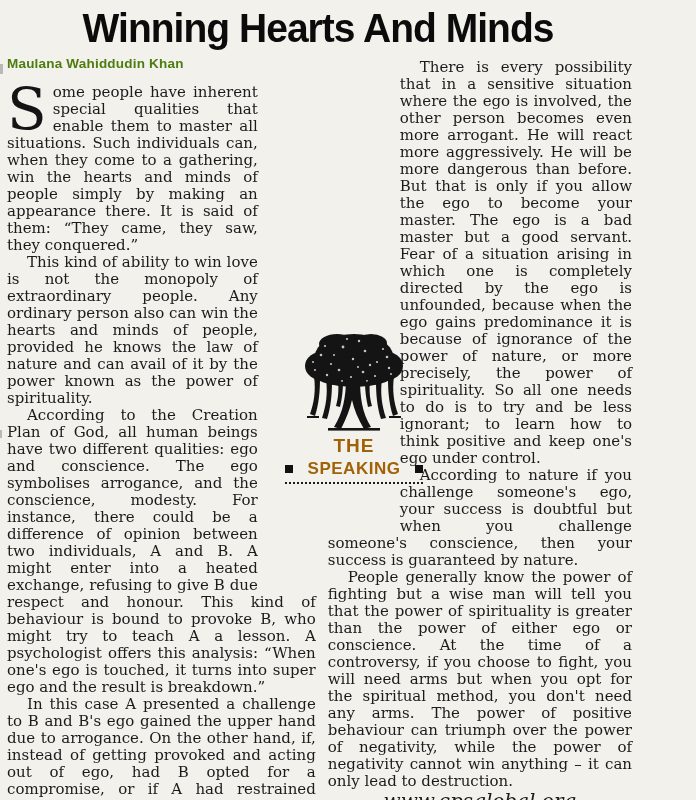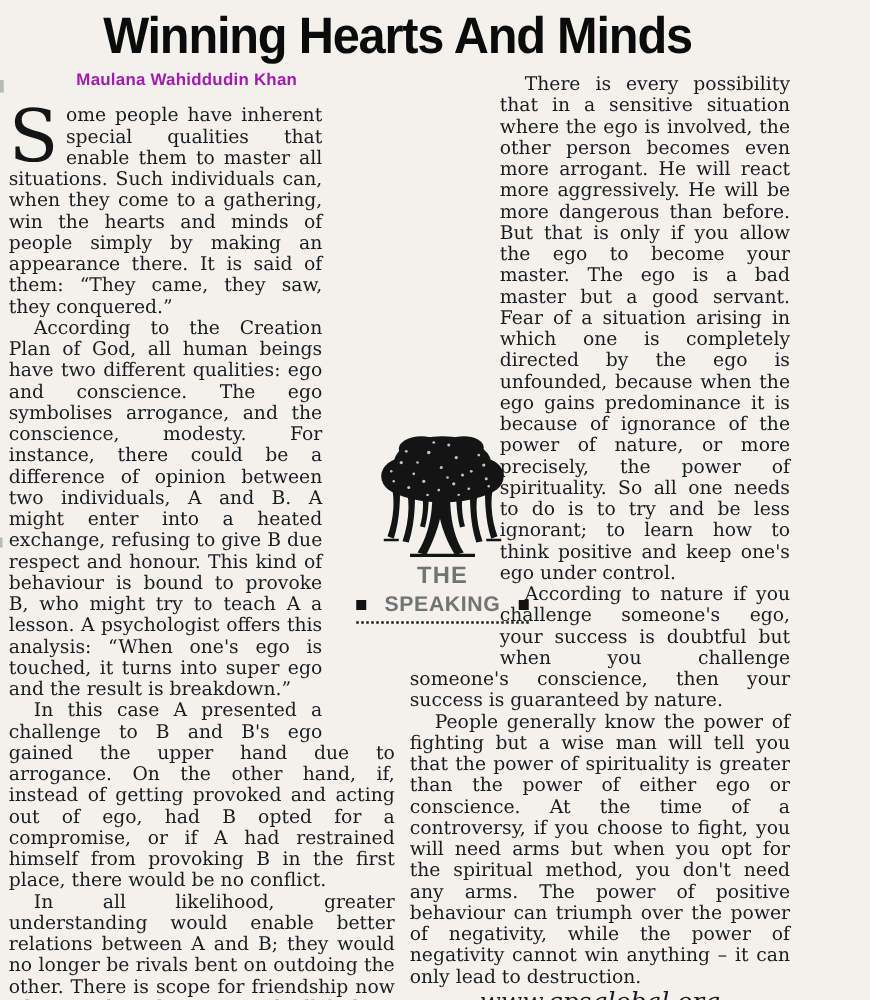--- a/index.html
+++ b/index.html
@@ -20,22 +20,22 @@
     transform:scaleX(0.95);
   }
 
   
   .columns{display:flex;gap:12px;padding:0 4px 0 7px;margin-top:4px;}
   .col-left{width:339px;}
   .col-right{width:334px;padding-top:3px;}
 
   .byline{
     font-family:"Liberation Sans",sans-serif;font-weight:bold;
-    font-size:13.5px;line-height:16px;text-align:center;
-    margin:0 24px 12px 0;letter-spacing:.2px;color:#a21caf;
+    font-size:13.5px;line-height:16px;text-align:left;
+    margin:0 24px 12px 0;letter-spacing:.2px;color:#4d7c0f;
   }
 
   p.body-par{
     margin:0;text-align:justify;
     font-size:15px;line-height:17px;
   }
   p.indent{text-indent:20px;}
 
   .dropcap{
     float:left;
@@ -47,22 +47,22 @@
   .cutout-r{float:right;width:58px;height:220px;margin-top:283px;}
   .cutout-l{float:left;width:72px;height:195px;margin-top:278px;}
 
   .site-url{
     margin-top:2px;text-align:center;
     font-style:italic;font-size:20px;line-height:18px;
   }
 
   
   .logo{
-    position:absolute;left:285px;top:344px;width:138px;z-index:2;
-    text-align:center;color:#737373;
+    position:absolute;left:285px;top:329px;width:138px;z-index:2;
+    text-align:center;color:#a16207;
     font-family:"Liberation Sans",sans-serif;font-weight:bold;
   }
   .logo svg{display:block;margin:0 auto;}
   .logo-the{font-size:19px;line-height:19px;letter-spacing:1px;margin-top:3px;}
   .speaking-row{
     display:flex;align-items:center;gap:2px;margin-top:5px;
     padding-bottom:4px;border-bottom:2px dotted #1c1c1c;
   }
   .speaking-word{flex:1;font-size:17px;line-height:18px;letter-spacing:.5px;}
   .sq{width:8px;height:8px;background:#111;flex:0 0 auto;}
@@ -86,20 +86,21 @@
   </div>
 
   <div class="columns">
 
     <div class="col-left">
       <div class="byline">Maulana Wahiddudin Khan</div>
 
       <div class="cutout-r"></div>
 
       <p class="body-par"><span class="dropcap">S</span><span>ome people have inherent special qualities that enable them to master all situations. Such individuals can, when they come to a gathering, win the hearts and minds of people simply by making an appearance there. It is said of them: “They came, they saw, they conquered.”</span></p>
+      <p class="body-par indent">This kind of ability to win love is not the monopoly of extraordinary people. Any ordinary person also can win the hearts and minds of people, provided he knows the law of nature and can avail of it by the power known as the power of spirituality.</p>
       <p class="body-par indent">According to the Creation Plan of God, all human beings have two different qualities: ego and conscience. The ego symbolises arrogance, and the conscience, modesty. For instance, there could be a difference of opinion between two individuals, A and B. A might enter into a heated exchange, refusing to give B due respect and honour. This kind of behaviour is bound to provoke B, who might try to teach A a lesson. A psychologist offers this analysis: “When one's ego is touched, it turns into super ego and the result is breakdown.”</p>
       <p class="body-par indent">In this case A presented a challenge to B and B's ego gained the upper hand due to arrogance. On the other hand, if, instead of getting provoked and acting out of ego, had B opted for a compromise, or if A had restrained himself from provoking B in the first place, there would be no conflict.</p>
       <p class="body-par indent">In all likelihood, greater understanding would enable better relations between A and B; they would no longer be rivals bent on outdoing the other. There is scope for friendship now where earlier, there was only ill feeling. When one's conscience is touched, it turns into super conscience and the result is complete surrender.</p>
     </div>
 
     <div class="col-right">
       <div class="cutout-l"></div>
 
       <p class="body-par indent">There is every possibility that in a sensitive situation where the ego is involved, the other person becomes even more arrogant. He will react more aggressively. He will be more dangerous than before. But that is only if you allow the ego to become your master. The ego is a bad master but a good servant. Fear of a situation arising in which one is completely directed by the ego is unfounded, because when the ego gains predominance it is because of ignorance of the power of nature, or more precisely, the power of spirituality. So all one needs to do is to try and be less ignorant; to learn how to think positive and keep one's ego under control.</p>
       <p class="body-par indent">According to nature if you challenge someone's ego, your success is doubtful but when you challenge someone's conscience, then your success is guaranteed by nature.</p>

